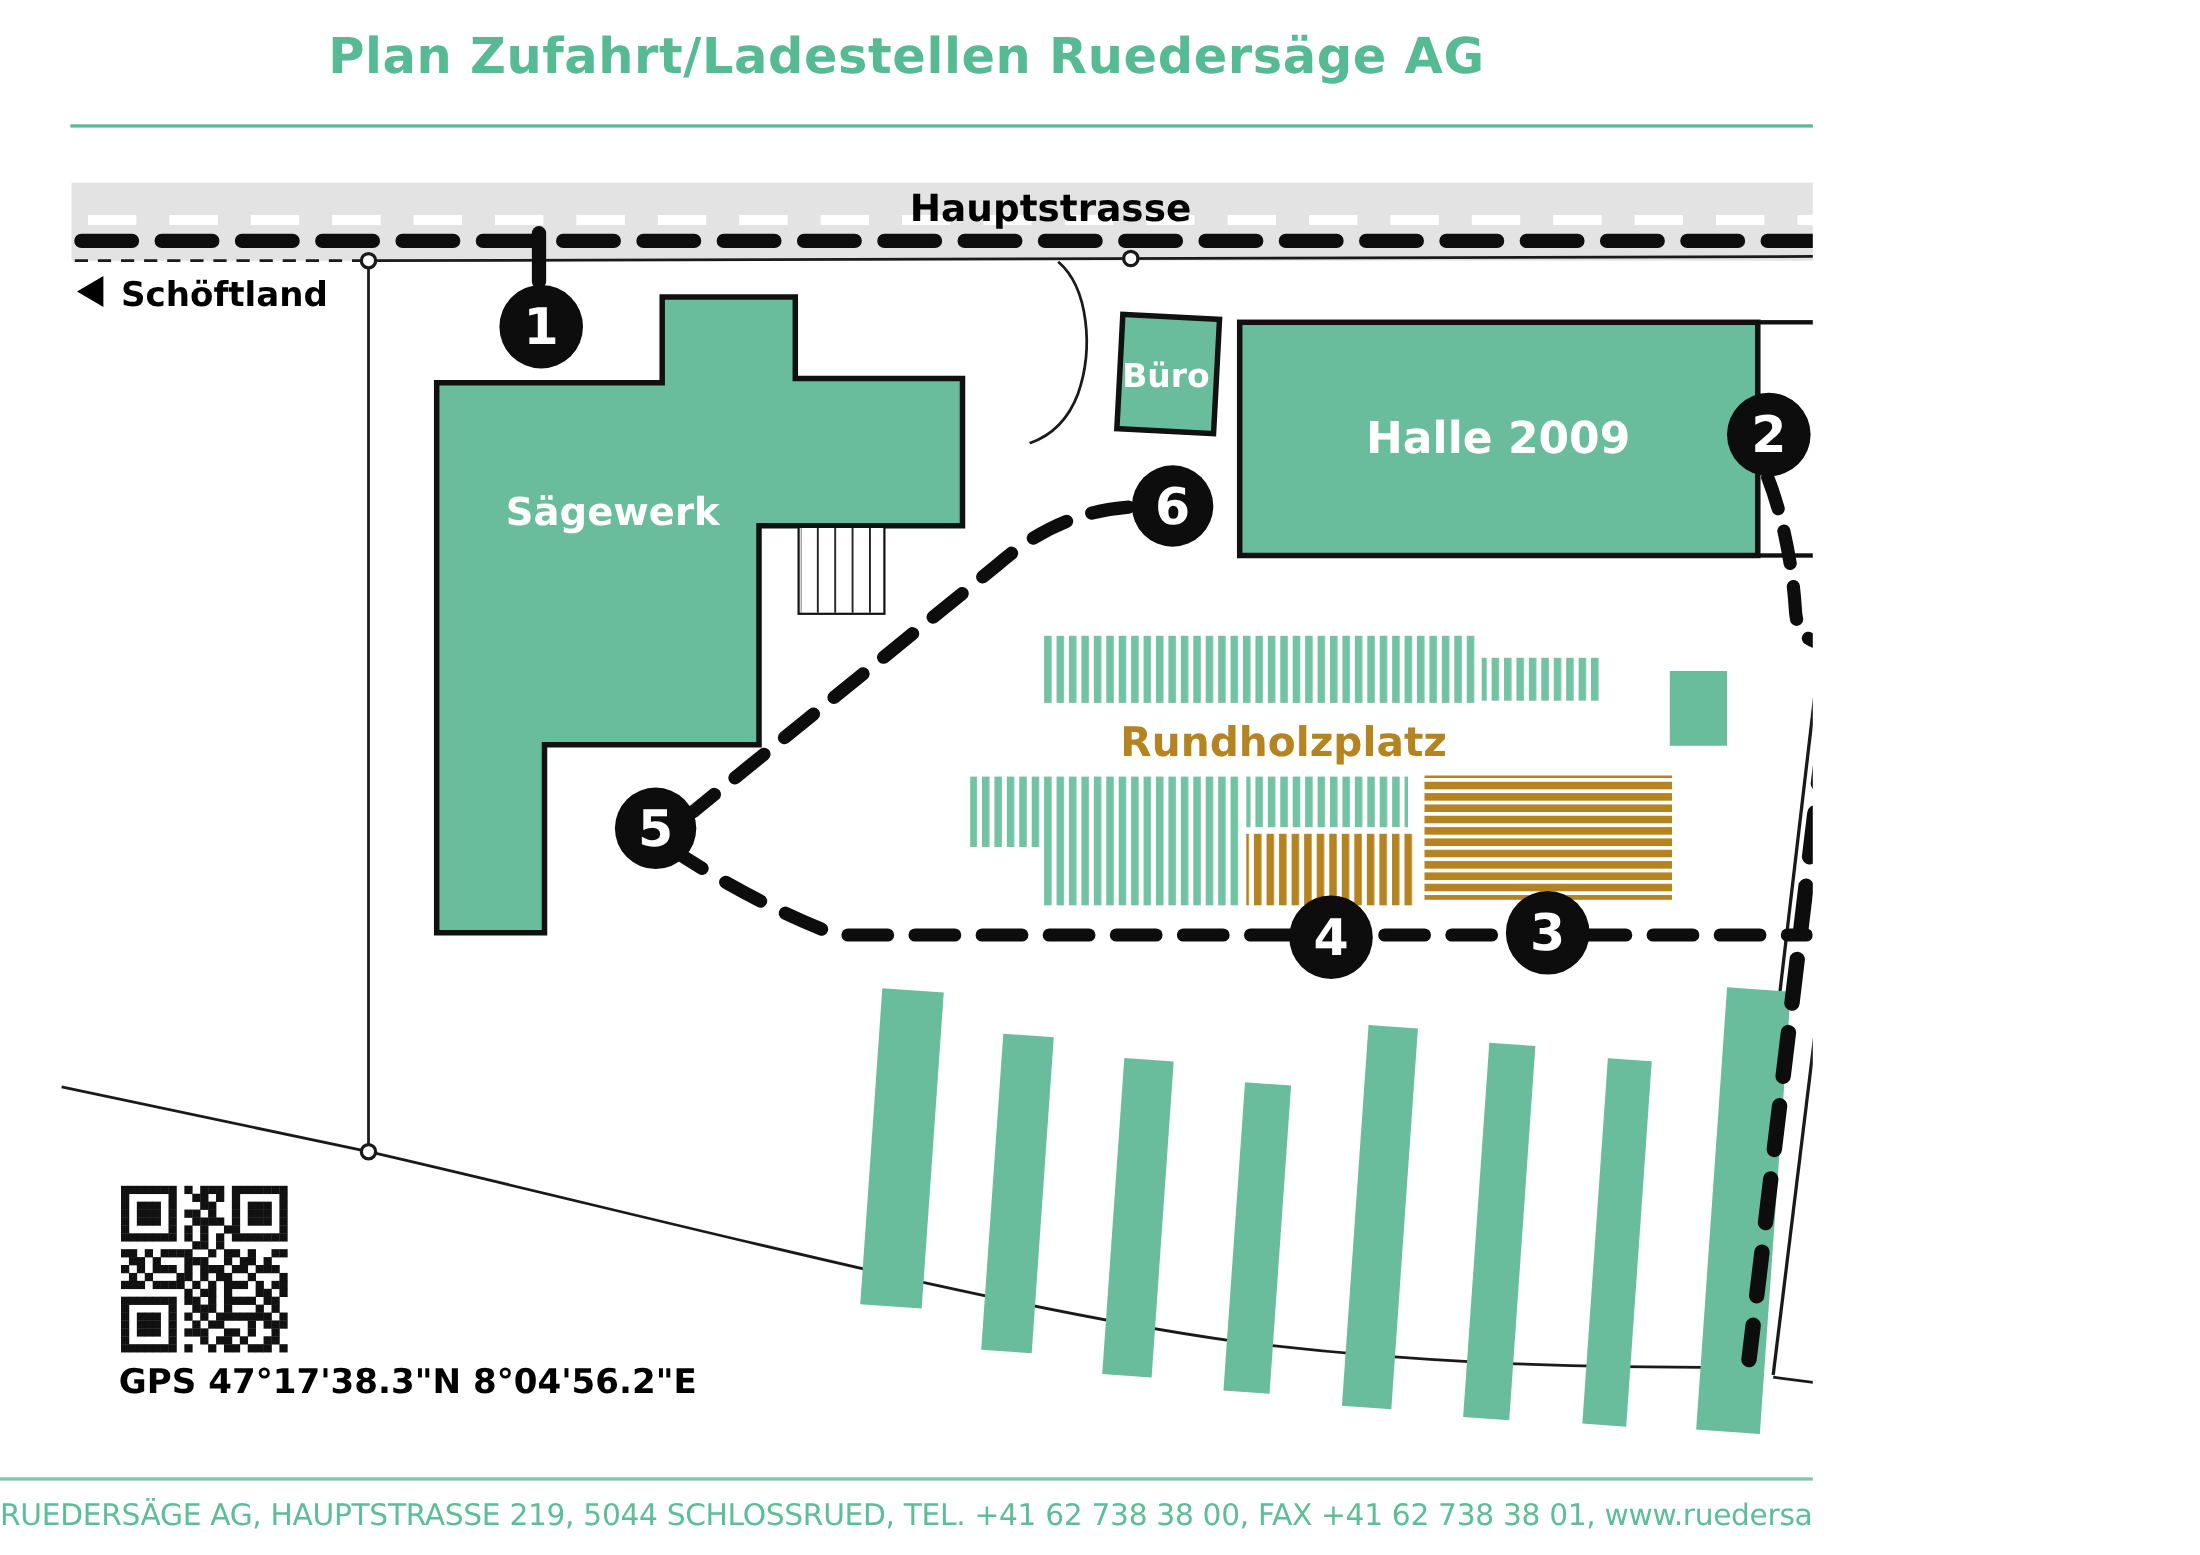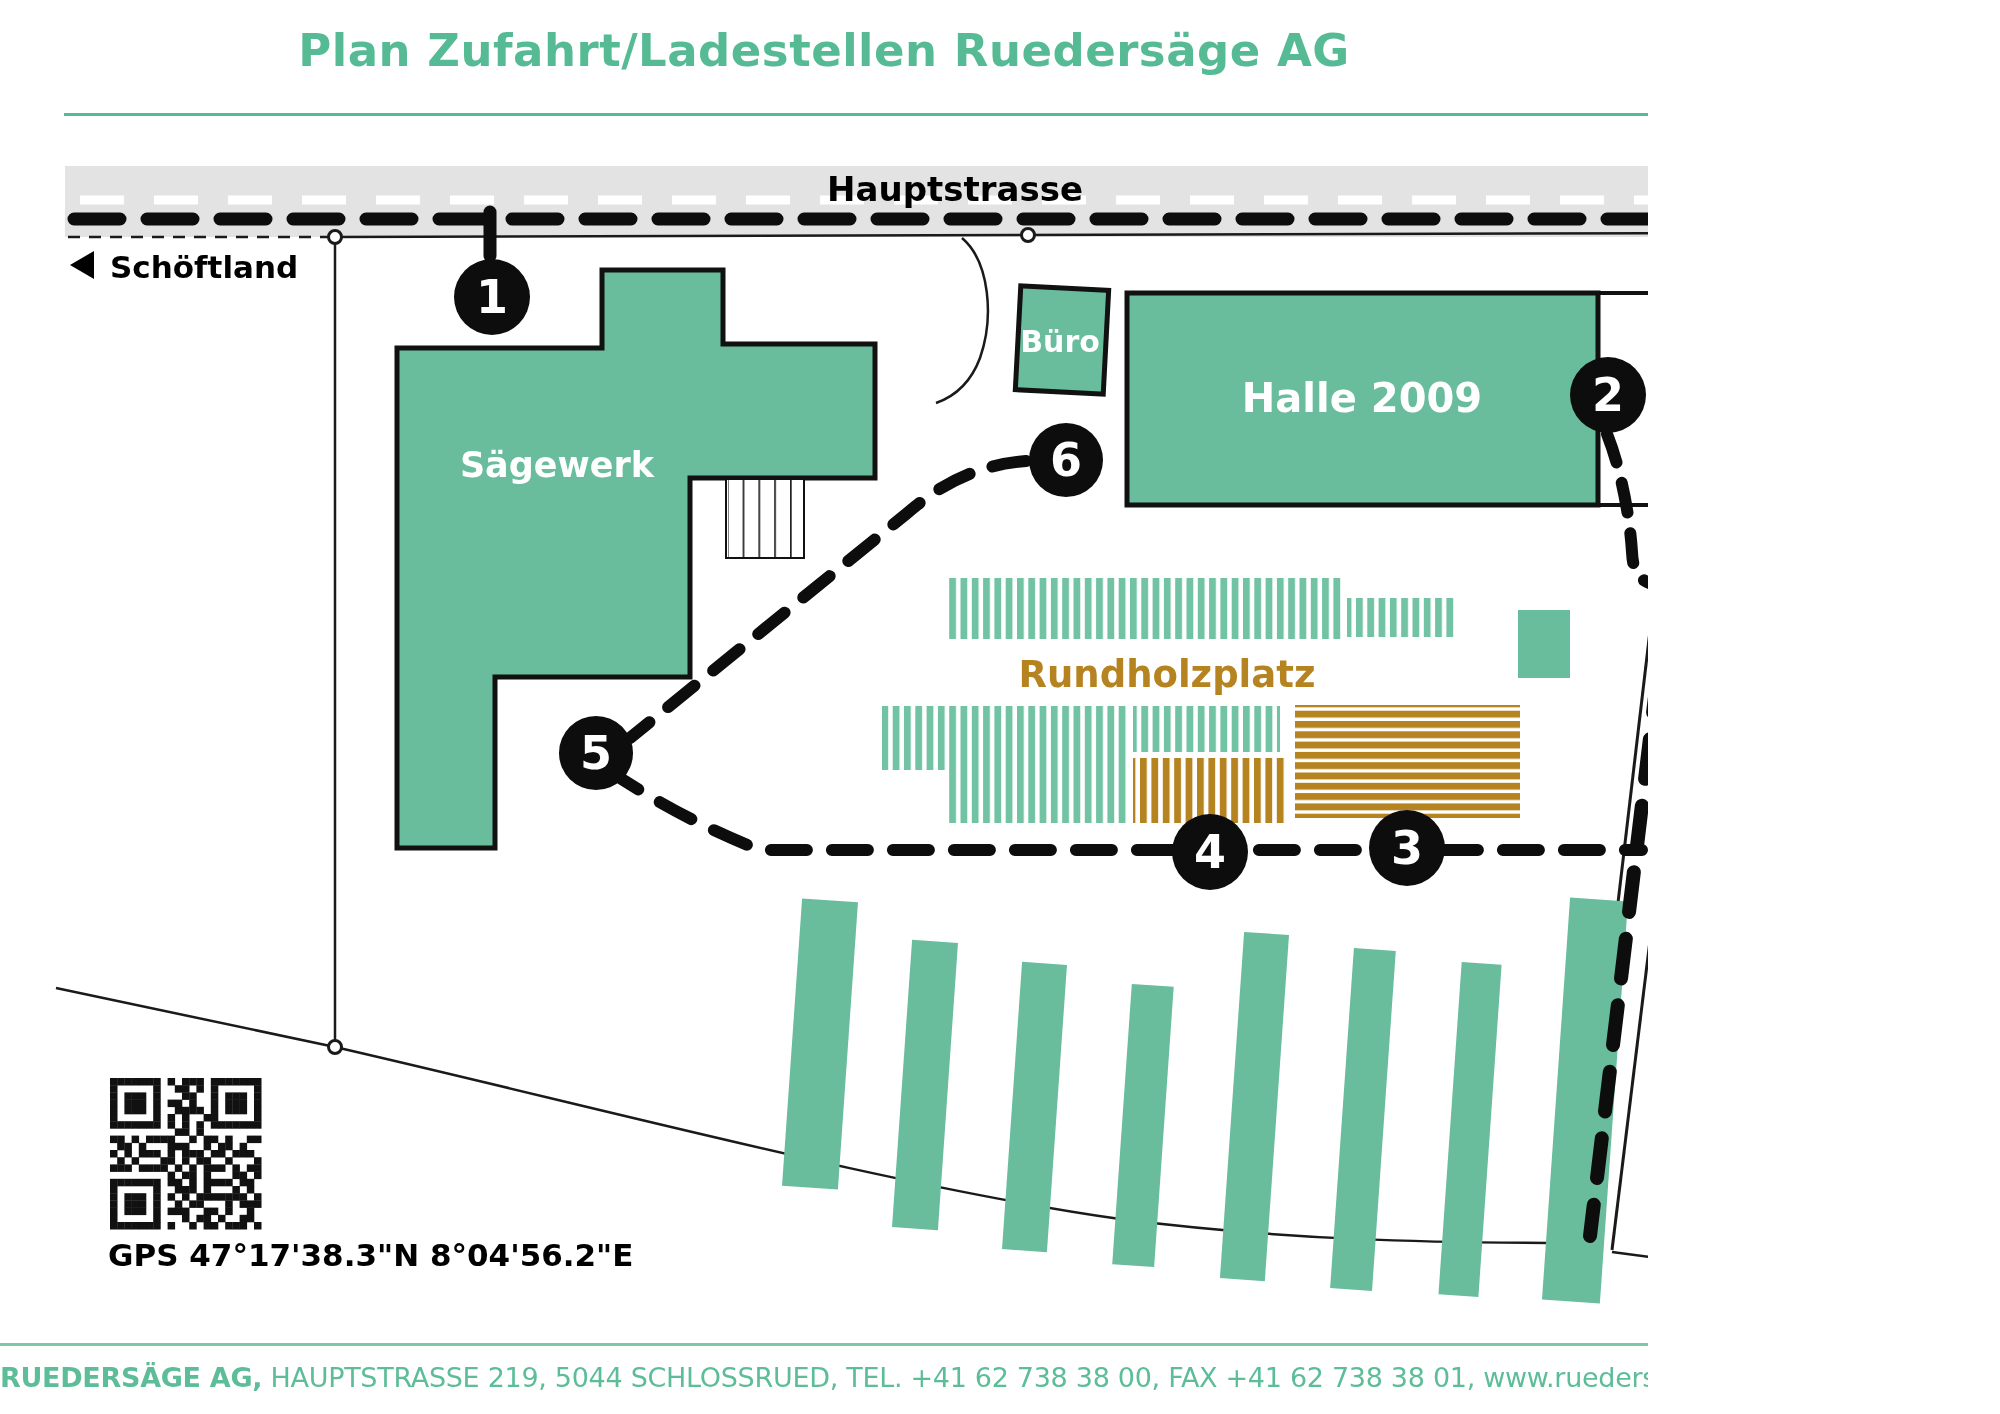--- a/index.html
+++ b/index.html
@@ -4,21 +4,21 @@
 <style>
   html,body{margin:0;padding:0;background:#fff;}
   .page{position:relative;width:1648px;height:1414px;background:#ffffff;overflow:hidden;
         font-family:"DejaVu Sans","Liberation Sans",sans-serif;}
   .map-title{position:absolute;top:24px;left:0;width:100%;text-align:center;
         font-size:45px;font-weight:bold;color:#56bb94;letter-spacing:.5px;}
   .title-rule{position:absolute;top:113px;left:64px;width:1872px;height:3px;background:#56bb94;}
   .footer-rule{position:absolute;top:1343px;left:0;width:2000px;height:3px;background:#7cc7a8;}
   .footer-text{position:absolute;top:1362px;left:0;width:100%;text-align:center;
         font-size:27px;color:#5cbd98;letter-spacing:-.3px;white-space:nowrap;}
-  .footer-text .co{font-weight:bold;}
+  .footer-text .co{font-weight:normal;}
   svg.map{position:absolute;left:0;top:0;}
   svg text{font-family:"DejaVu Sans","Liberation Sans",sans-serif;}
 </style>
 </head>
 <body>
 
 <div class="page">
 
   <div class="map-title">Plan Zufahrt/Ladestellen Ruedersäge AG</div>
   <div class="title-rule"></div>

